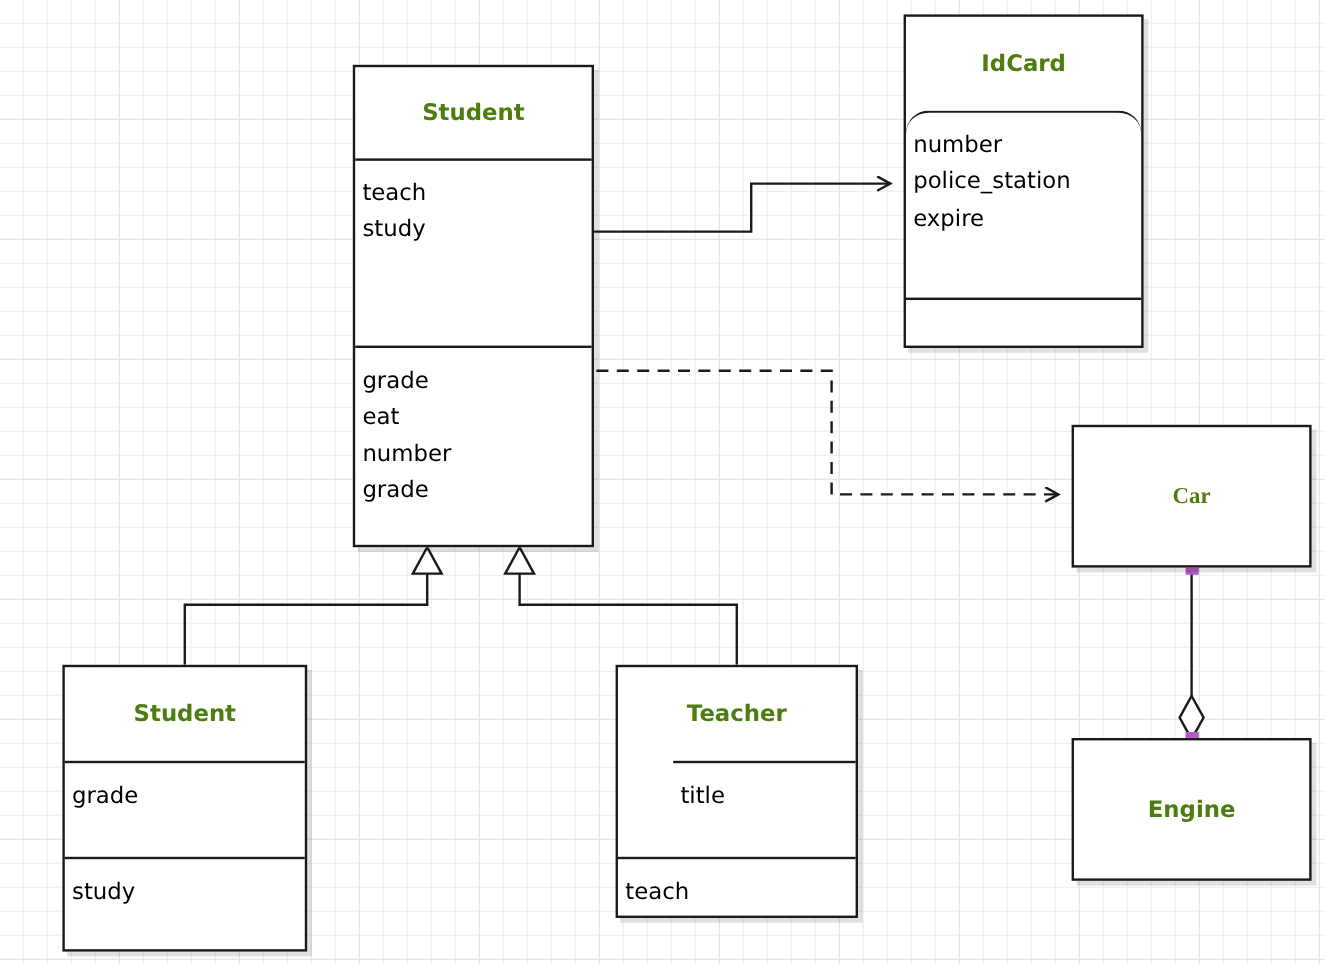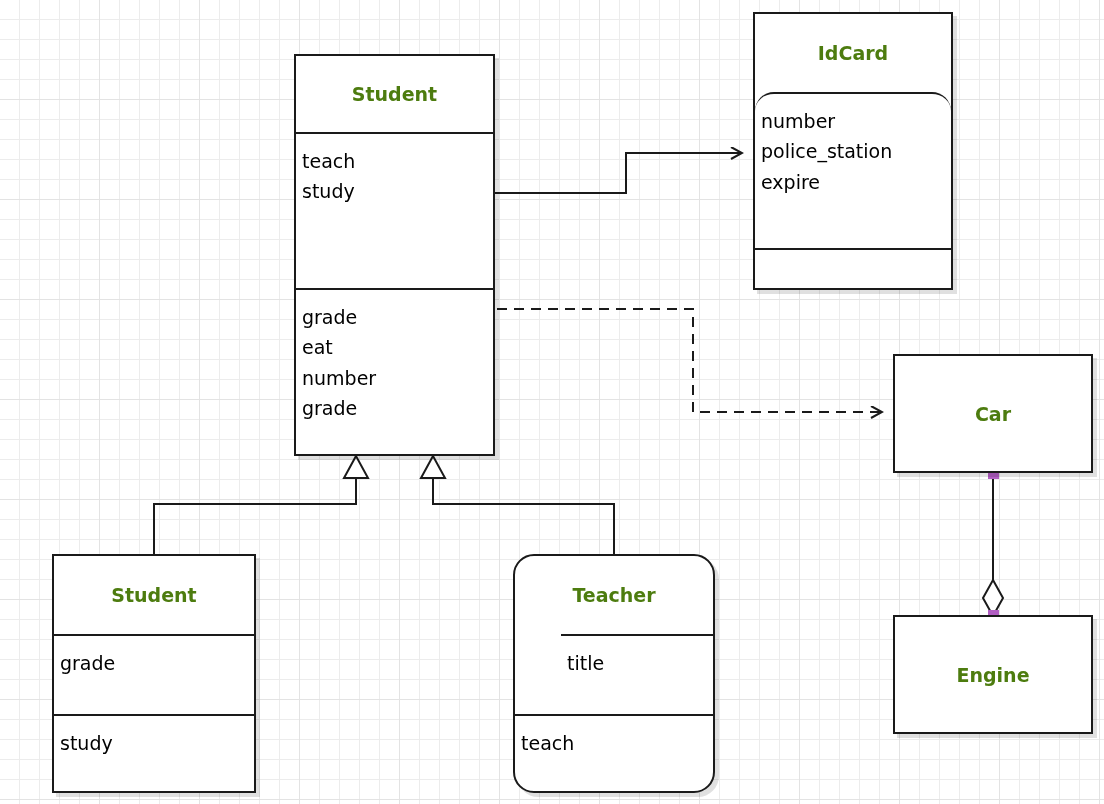--- a/index.html
+++ b/index.html
@@ -139,39 +139,39 @@
   <div class="uml-class" style="left:753px; top:12px; width:200px; height:278px;">
     <div class="uml-name" style="height:78px;">IdCard</div>
     <div class="uml-compartment" style="height:156px;border-radius:19px;">
       <div class="uml-member">number</div>
       <div class="uml-member">police_station</div>
       <div class="uml-member">expire</div>
     </div>
     <div class="uml-compartment empty" style="flex:1 1 auto;"></div>
   </div>
 
-  <div class="uml-class simple" style="left:893px; top:354px; width:200px; height:119px;">
+  <div class="uml-class simple" style="left:893px; top:354px; width:200px; height:119px;font-family:Liberation Serif, serif;">
     <div class="uml-name">Car</div>
   </div>
 
   <div class="uml-class" style="left:52px; top:554px; width:204px; height:239px;">
     <div class="uml-name" style="height:78px;">Student</div>
     <div class="uml-compartment" style="height:80px;">
       <div class="uml-member">grade</div>
     </div>
     <div class="uml-compartment" style="flex:1 1 auto;">
       <div class="uml-member">study</div>
     </div>
   </div>
 
   <div class="uml-class simple" style="left:893px; top:615px; width:200px; height:119px;">
     <div class="uml-name">Engine</div>
   </div>
 
-  <div class="uml-class" style="left:513px; top:554px; width:202px; height:239px;border-radius:21px;">
+  <div class="uml-class" style="left:513px; top:554px; width:202px; height:211px;">
     <div class="uml-name" style="height:78px;">Teacher</div>
     <div class="uml-compartment" style="height:80px;margin-left:46px;">
       <div class="uml-member">title</div>
     </div>
     <div class="uml-compartment" style="flex:1 1 auto;">
       <div class="uml-member">teach</div>
     </div>
   </div>
 
 </div>

